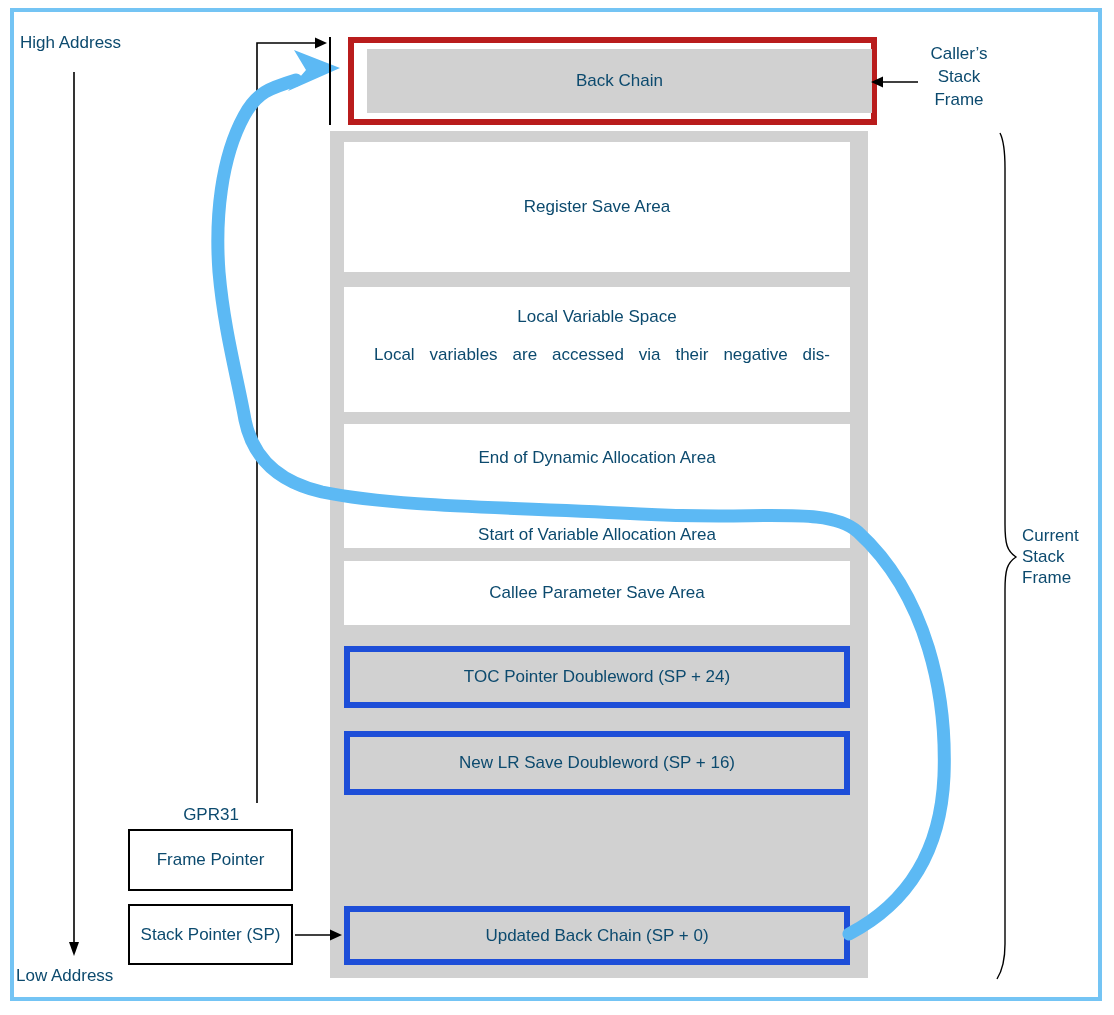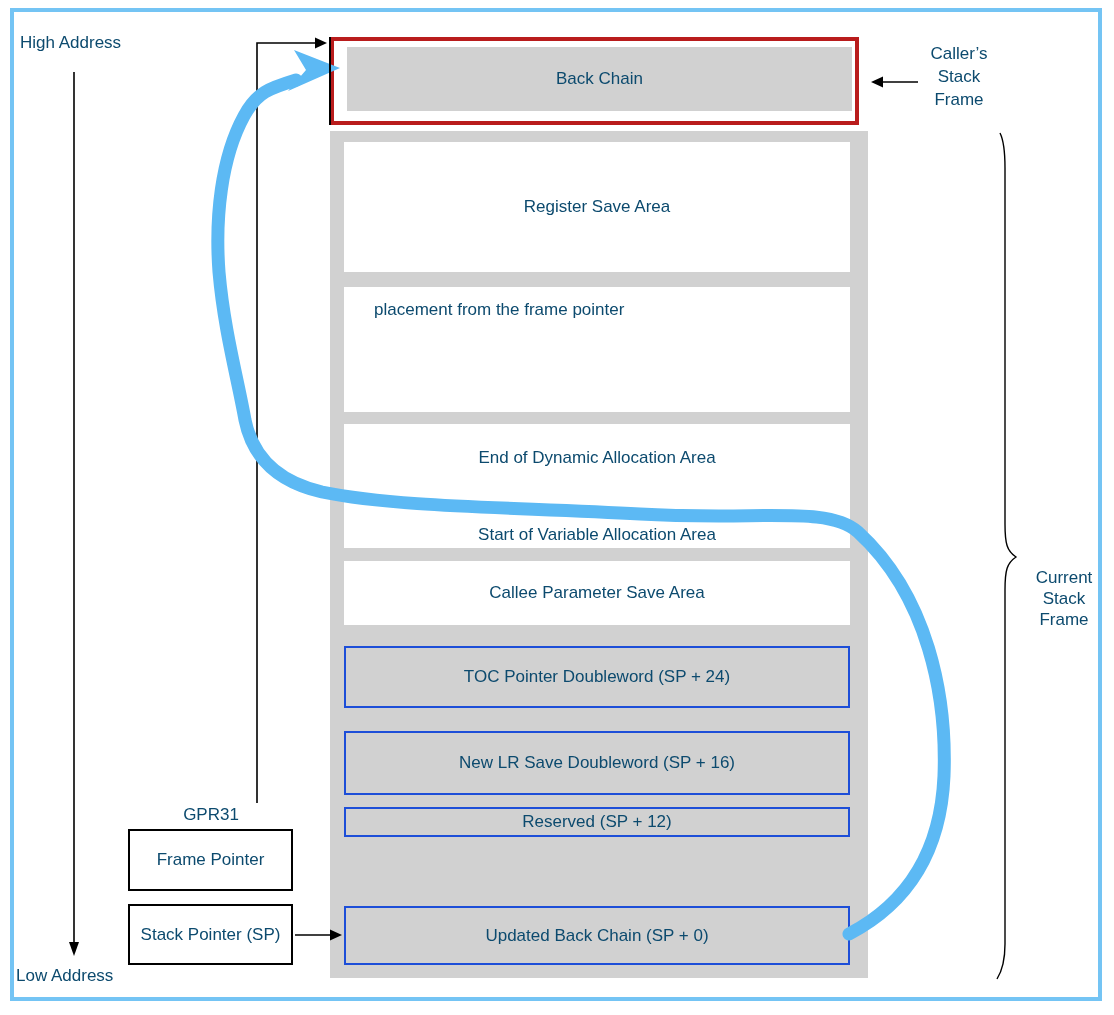--- a/index.html
+++ b/index.html
@@ -10,30 +10,30 @@
   html,body{margin:0;padding:0;background:#fff;}
   .stage{
     position:relative;width:1114px;height:1015px;background:#fff;overflow:hidden;
     font-family:"Liberation Sans","DejaVu Sans",sans-serif;
     font-size:17px;color:#0c4a6e;
   }
   .abs{position:absolute;box-sizing:border-box;}
   .page-frame{left:10px;top:8px;width:1092px;height:993px;border:4px solid var(--frame-blue);}
   .side-label{white-space:nowrap;}
   
-  .bc-outer{left:330px;top:37px;width:529px;height:88px;background:#fff;border:4px solid #b91c1c;}
+  .bc-outer{left:348px;top:37px;width:529px;height:88px;background:#fff;border:6px solid #b91c1c;}
   .bc-inner{position:absolute;left:13px;top:6px;width:505px;height:64px;background:var(--panel-gray);
             display:flex;align-items:center;justify-content:center;}
   .caller-label{left:916px;top:42px;width:86px;text-align:center;line-height:23px;}
-  .current-label{left:1022px;top:525px;width:84px;text-align:center;line-height:21px;margin-top:42px;}
+  .current-label{left:1022px;top:525px;width:84px;text-align:left;line-height:21px;}
   
   .gray-container{left:330px;top:131px;width:538px;height:847px;background:var(--panel-gray);}
   .cell{left:344px;width:506px;display:flex;align-items:center;justify-content:center;text-align:center;}
   .cell.white{background:#fff;}
-  .cell.bordered{background:var(--panel-gray);border:2px solid #1d4ed8;}
+  .cell.bordered{background:var(--panel-gray);border:6px solid #1d4ed8;}
   .cell-register{top:142px;height:130px;}
   .cell-localvar{top:287px;height:125px;display:block;text-align:left;}
   .lv-title{margin-top:20px;text-align:center;line-height:20px;}
   .lv-line1{margin:18px 20px 0 30px;line-height:20px;text-align:justify;text-align-last:justify;}
   .lv-line2{margin:13px 20px 0 30px;line-height:20px;}
   .cell-dynamic{top:424px;height:124px;flex-direction:column;justify-content:space-between;
                 padding-top:24px;padding-bottom:3px;}
   .cell-callee{top:561px;height:64px;}
   .cell-toc{top:646px;height:62px;}
   .cell-newlr{top:731px;height:64px;}
@@ -71,33 +71,33 @@
     <div>Caller’s</div>
     <div>Stack</div>
     <div>Frame</div>
   </div>
 
   <div class="abs gray-container"></div>
 
   <div class="abs cell white cell-register">Register Save Area</div>
 
   <div class="abs cell white cell-localvar">
-    <div class="lv-line2">placement from the frame pointer</div>
+    <div class="lv-title">Local Variable Space</div>
+    <div class="lv-line1">Local variables are accessed via their negative dis-</div>
   </div>
 
   <div class="abs cell white cell-dynamic">
     <div>End of Dynamic Allocation Area</div>
     <div>Start of Variable Allocation Area</div>
   </div>
 
   <div class="abs cell white cell-callee">Callee Parameter Save Area</div>
 
   <div class="abs cell bordered cell-toc">TOC Pointer Doubleword (SP + 24)</div>
   <div class="abs cell bordered cell-newlr">New LR Save Doubleword (SP + 16)</div>
-  <div class="abs cell bordered cell-reserved">Reserved (SP + 12)</div>
   <div class="abs cell bordered cell-updated">Updated Back Chain (SP + 0)</div>
 
   <div class="abs current-label">
     <div>Current</div>
     <div>Stack</div>
     <div>Frame</div>
   </div>
 
   <div class="abs reg-label" style="top:769px;">GPR31</div>
   <div class="abs reg-box fp-box">Frame Pointer</div>

